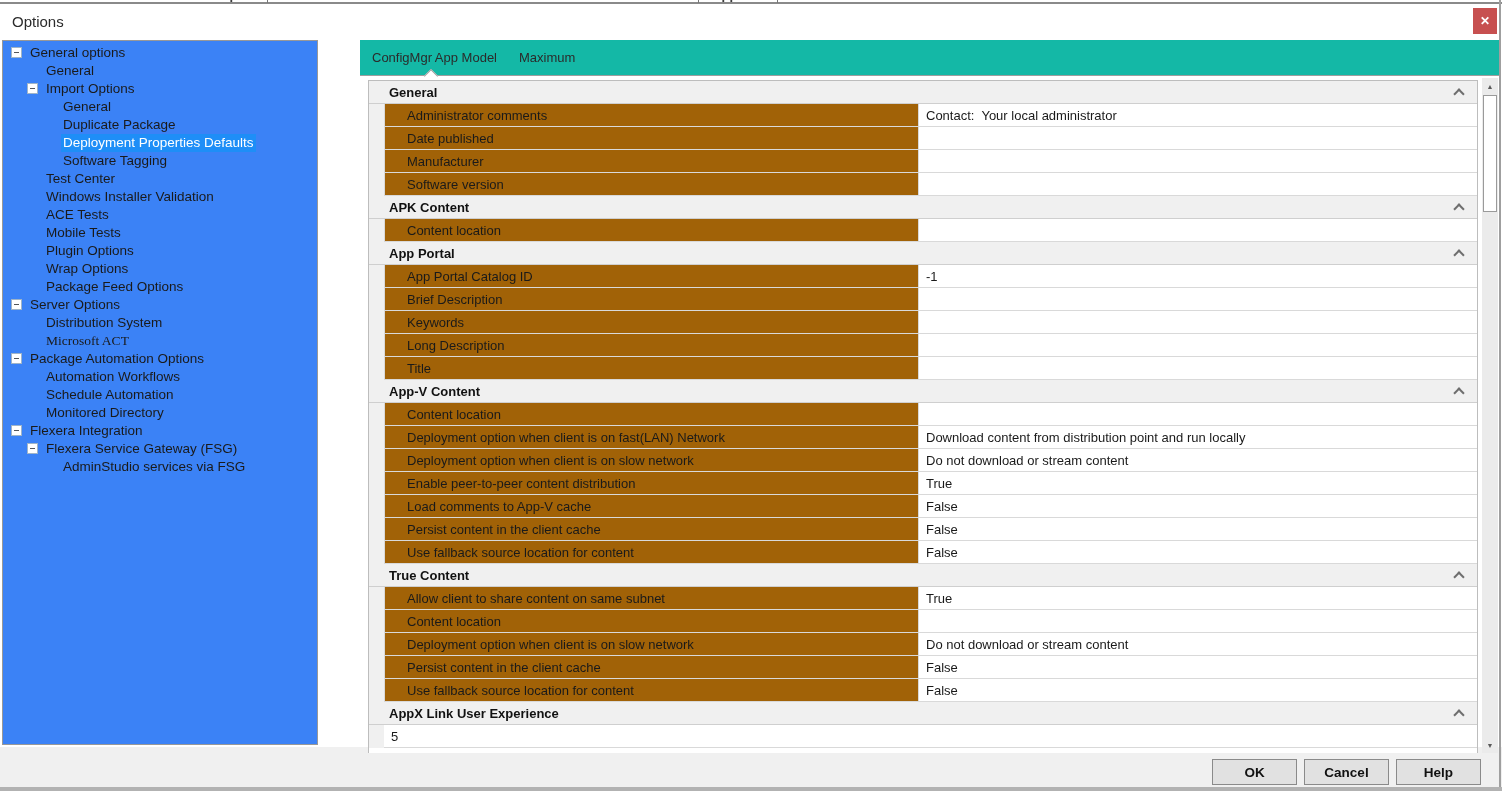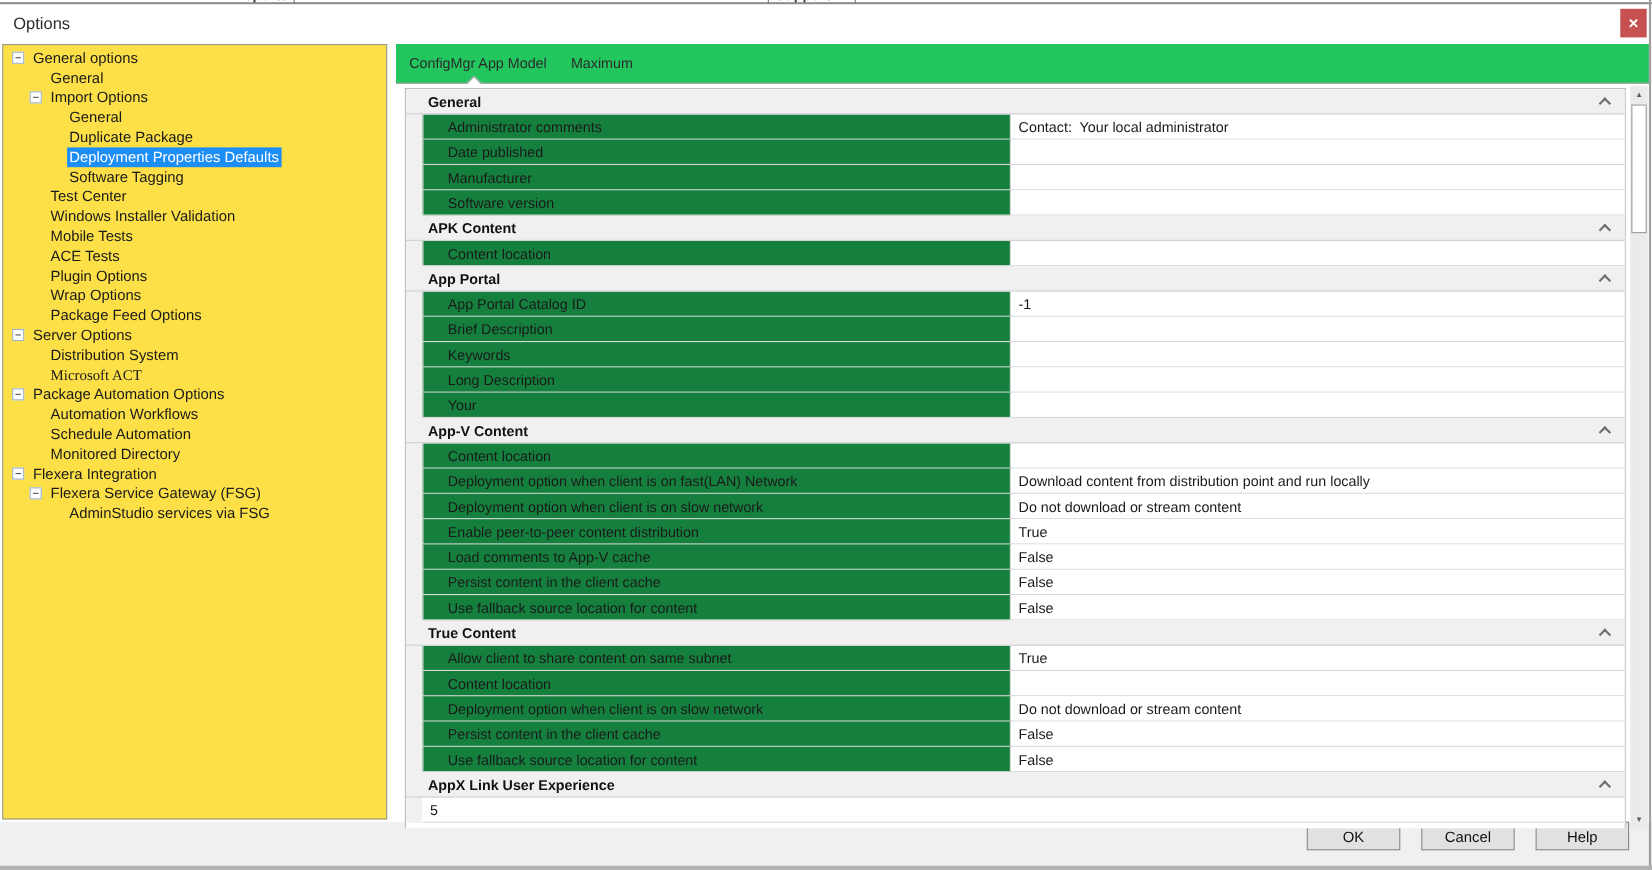--- a/index.html
+++ b/index.html
@@ -18,65 +18,65 @@
   .titlebar { position:absolute; left:0; top:4px; width:1502px; height:36px; background:#fff; z-index:4; }
   .dlg-title { position:absolute; left:12px; top:9px; font-size:15px; color:#2b2b2b; }
   .close-btn { position:absolute; right:5px; top:4px; width:24px; height:26px; background:#C75050;
     display:flex; align-items:center; justify-content:center; cursor:pointer; }
   .close-btn span { color:#fff; font-size:12px; font-weight:bold; line-height:1; }
 
   .right-edge { position:absolute; left:1499px; top:0; width:2px; height:791px; background:#9f9f9f; z-index:6; }
   .bottom-strip { position:absolute; left:0; top:787px; width:1502px; height:4px; background:#b2b2b2; z-index:6; }
 
   
-  .tree-panel { position:absolute; left:2px; top:40px; width:350px; height:705px; background:#fde047;
+  .tree-panel { position:absolute; left:2px; top:40px; width:316px; height:705px; background:#3b82f6;
     border:1px solid #989898; overflow:hidden; z-index:3; padding-top:3px; }
   .tree-item { position:relative; height:18px; line-height:18px; font-size:13.5px; white-space:nowrap; cursor:default; }
   .expand-glyph { position:absolute; top:3px; width:11px; height:11px; background:#fff;
     border:1px solid #9fb4c8; display:flex; align-items:center; justify-content:center; }
   .expand-glyph .minus { width:5px; height:1px; background:#53565a; }
   .tree-label { display:inline-block; padding:0 2px; }
   .tree-label.selected { background:#1E8EF7; color:#fff; }
 
   
-  .tab-strip { position:absolute; left:360px; top:40px; width:1139px; height:36px; background:#22c55e;
+  .tab-strip { position:absolute; left:360px; top:40px; width:1139px; height:36px; background:#14b8a6;
     border-bottom:1px solid #9e9e9e; z-index:2; display:flex; align-items:center; padding-left:12px; gap:22px; }
   .tab { font-size:13px; color:#2b2b2b; cursor:pointer; }
   .tab-caret { position:absolute; left:66px; bottom:-6px; width:10px; height:10px; background:#fff;
     border-left:1px solid #9e9e9e; border-top:1px solid #9e9e9e; transform:rotate(45deg); z-index:3; }
 
   
   .grid { position:absolute; left:368px; top:80px; width:1110px; height:673px; background:#fff;
     border-left:1px solid #bdbdbd; border-right:1px solid #bdbdbd; border-top:1px solid #bdbdbd;
     overflow:hidden; z-index:2; }
   .section-header { position:relative; height:23px; background:#F0F0F0; border-bottom:1px solid #cfcfcf;
     display:flex; align-items:center; padding-left:20px; }
   .section-title { font-size:13px; font-weight:bold; color:#111; }
   .chevron-up-icon { position:absolute; right:14px; top:9px; width:8px; height:8px;
     border-left:2px solid #6e6e6e; border-top:2px solid #6e6e6e; transform:rotate(45deg); cursor:pointer; }
   .grid-row { display:flex; height:23px; }
   .row-gutter { width:15px; background:#F0F0F0; }
   .row-label { width:535px; border-left:1px solid #d9d9d9; border-right:1px solid #d9d9d9;
     border-bottom:1px solid #d9d9d9; display:flex; align-items:center; padding-left:22px;
-    font-size:13px; white-space:nowrap; overflow:hidden; background:#15803d; }
+    font-size:13px; white-space:nowrap; overflow:hidden; background:#a16207; }
   .row-value { flex:1; border-bottom:1px solid #d9d9d9; display:flex; align-items:center;
     padding-left:7px; font-size:13px; white-space:pre; overflow:hidden; background:#fff; }
 
   
   .vscroll { position:absolute; left:1482px; top:78px; width:16px; height:675px; background:#ebebeb; z-index:3; }
   .scroll-btn { position:absolute; left:0; width:16px; height:16px; display:flex; align-items:center;
     justify-content:center; font-size:7px; color:#5a5a5a; cursor:pointer; }
   .scroll-btn.up { top:0; }
   .scroll-btn.down { bottom:0; }
   .scroll-thumb { position:absolute; left:1px; top:17px; width:14px; height:117px; background:#fff;
     border:1px solid #9a9a9a; cursor:pointer; }
 
   
   .footer { position:absolute; left:0; top:747px; width:1502px; height:40px; background:#f0f0f0; z-index:1; }
-  .button-bar { position:absolute; top:0; right:21px; display:flex; gap:19px; }
+  .button-bar { position:absolute; top:12px; right:21px; display:flex; gap:7px;font-weight:bold; }
   .dlg-btn { width:85px; height:26px; background:#e1e1e1; border:1px solid #8a8a8a;
     display:flex; align-items:center; justify-content:center; font-size:13.5px; color:#111; cursor:pointer; }
 </style>
 </head>
 <body>
 
 <div class="top-sliver">
   <span class="clipped-tab t1">Reports</span>
   <span class="clipped-tab t2">Support</span>
   <div class="hline"></div>
@@ -128,25 +128,25 @@
     <div class="tree-item" style="padding-left: 41px;">
     
     <span class="tree-label">Test Center</span>
   </div>
     <div class="tree-item" style="padding-left: 41px;">
     
     <span class="tree-label">Windows Installer Validation</span>
   </div>
     <div class="tree-item" style="padding-left: 41px;">
     
+    <span class="tree-label">ACE Tests</span>
+  </div>
+    <div class="tree-item" style="padding-left: 41px;">
+    
     <span class="tree-label">Mobile Tests</span>
-  </div>
-    <div class="tree-item" style="padding-left: 41px;">
-    
-    <span class="tree-label">ACE Tests</span>
   </div>
     <div class="tree-item" style="padding-left: 41px;">
     
     <span class="tree-label">Plugin Options</span>
   </div>
     <div class="tree-item" style="padding-left: 41px;">
     
     <span class="tree-label">Wrap Options</span>
   </div>
     <div class="tree-item" style="padding-left: 41px;">
@@ -281,21 +281,21 @@
     <div class="grid-row">
     <span class="row-gutter"></span>
     <div class="row-label">
         <span>Long Description</span>
       </div>
     <div class="row-value"><span></span></div>
   </div>
     <div class="grid-row">
     <span class="row-gutter"></span>
     <div class="row-label">
-        <span>Your</span>
+        <span>Title</span>
       </div>
     <div class="row-value"><span></span></div>
   </div>
     <div class="section-header">
     <span class="section-title">App-V Content</span>
     <span class="chevron-up-icon"></span>
   </div>
     <div class="grid-row">
     <span class="row-gutter"></span>
     <div class="row-label">

